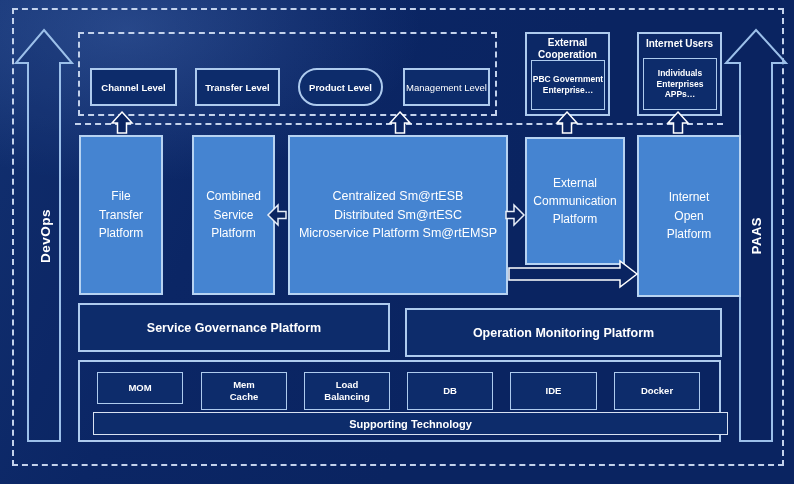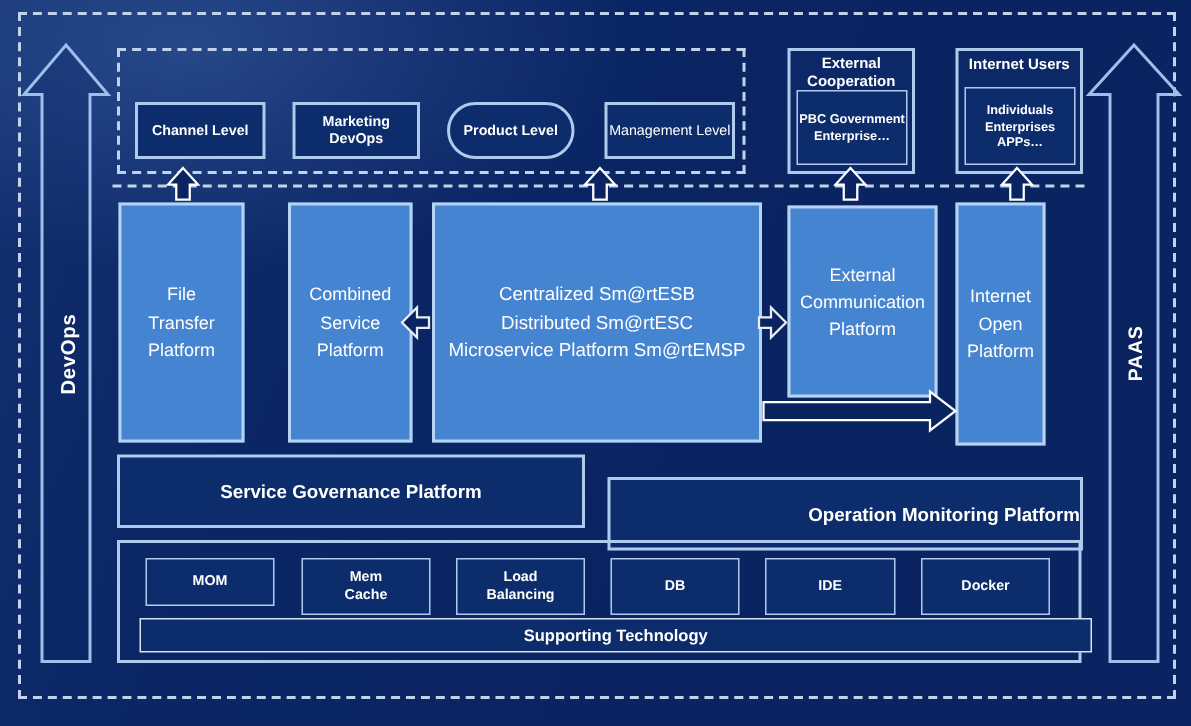--- a/index.html
+++ b/index.html
@@ -40,21 +40,21 @@
   <div class="abs center" style="left:724px;top:28px;width:64px;height:416px;">
     <span class="vlabel" style="font-size:13px;">PAAS</span>
   </div>
 
   <div class="abs dashed-box" style="left:78px;top:32px;width:419px;height:84px;"></div>
 
   <div class="abs dark-box center" style="left:90px;top:68px;width:87px;height:38px;font-size:9.5px;font-weight:bold;">
     <span>Channel Level</span>
   </div>
   <div class="abs dark-box center" style="left:195px;top:68px;width:85px;height:38px;font-size:9.5px;font-weight:bold;">
-    <span>Marketing DevOps</span>
+    <span>Transfer Level</span>
   </div>
   <div class="abs dark-box center" style="left:298px;top:68px;width:85px;height:38px;font-size:9.5px;font-weight:bold;border-radius:19px;">
     <span>Product Level</span>
   </div>
   <div class="abs dark-box center" style="left:403px;top:68px;width:87px;height:38px;font-size:9.5px;font-weight:normal;">
     <span>Management Level</span>
   </div>
 
   <div class="abs dark-box" style="left:525px;top:32px;width:85px;height:84px;background:#0c2866;">
     <div class="pre" style="font-size:10px;font-weight:600;text-align:center;line-height:1.15;padding-top:3px;">External
@@ -102,41 +102,41 @@
   <div class="abs light-box center pre" style="left:288px;top:135px;width:220px;height:160px;font-size:12.5px;line-height:1.5;">
     <span class="pre">Centralized Sm@rtESB
 Distributed Sm@rtESC
 Microservice Platform Sm@rtEMSP</span>
   </div>
   <div class="abs light-box center pre" style="left:525px;top:137px;width:100px;height:128px;font-size:12px;line-height:1.5;">
     <span class="pre">External
 Communication
 Platform</span>
   </div>
-  <div class="abs light-box center pre" style="left:637px;top:135px;width:60px;height:162px;font-size:12px;line-height:1.55;">
+  <div class="abs light-box center pre" style="left:637px;top:135px;width:104px;height:162px;font-size:12px;line-height:1.55;">
     <span class="pre">Internet
 Open
 Platform</span>
   </div>
 
   <svg class="abs" style="left:267px;top:202px;" width="20" height="26" viewBox="0 0 20 26">
     <polygon points="19,9.5 11,9.5 11,3 1,13 11,23 11,16.5 19,16.5" fill="#0a2461" stroke="#e8eef8" stroke-width="1.5"></polygon>
   </svg>
   <svg class="abs" style="left:505px;top:202px;" width="20" height="26" viewBox="0 0 20 26">
     <polygon points="1,9.5 9,9.5 9,3 19,13 9,23 9,16.5 1,16.5" fill="#0a2461" stroke="#e8eef8" stroke-width="1.5"></polygon>
   </svg>
 
   <svg class="abs" style="left:508px;top:258px;" width="132" height="32" viewBox="0 0 132 32">
     <polygon points="1,10 112,10 112,3 129,16 112,29 112,22 1,22" fill="#0a2461" stroke="#ffffff" stroke-width="1.5"></polygon>
   </svg>
 
   <div class="abs dark-box center" style="left:78px;top:303px;width:312px;height:49px;font-size:12.5px;font-weight:600;">
     <span>Service Governance Platform</span>
   </div>
-  <div class="abs dark-box center" style="left:405px;top:318px;width:317px;height:49px;font-size:12.5px;font-weight:600;justify-content:flex-end;">
+  <div class="abs dark-box center" style="left:405px;top:308px;width:317px;height:49px;font-size:12.5px;font-weight:600;">
     <span>Operation Monitoring Platform</span>
   </div>
 
   <div class="abs" style="left:78px;top:360px;width:643px;height:82px;border:2px solid #aecbee;"></div>
 
   <div class="abs dark-box thin-border center pre" style="left:97px;top:372px;width:86px;height:32px;font-size:9.5px;font-weight:bold;line-height:1.3;">
     <span class="pre">MOM</span>
   </div>
   <div class="abs dark-box thin-border center pre" style="left:201px;top:372px;width:86px;height:38px;font-size:9.5px;font-weight:bold;line-height:1.3;">
     <span class="pre">Mem

